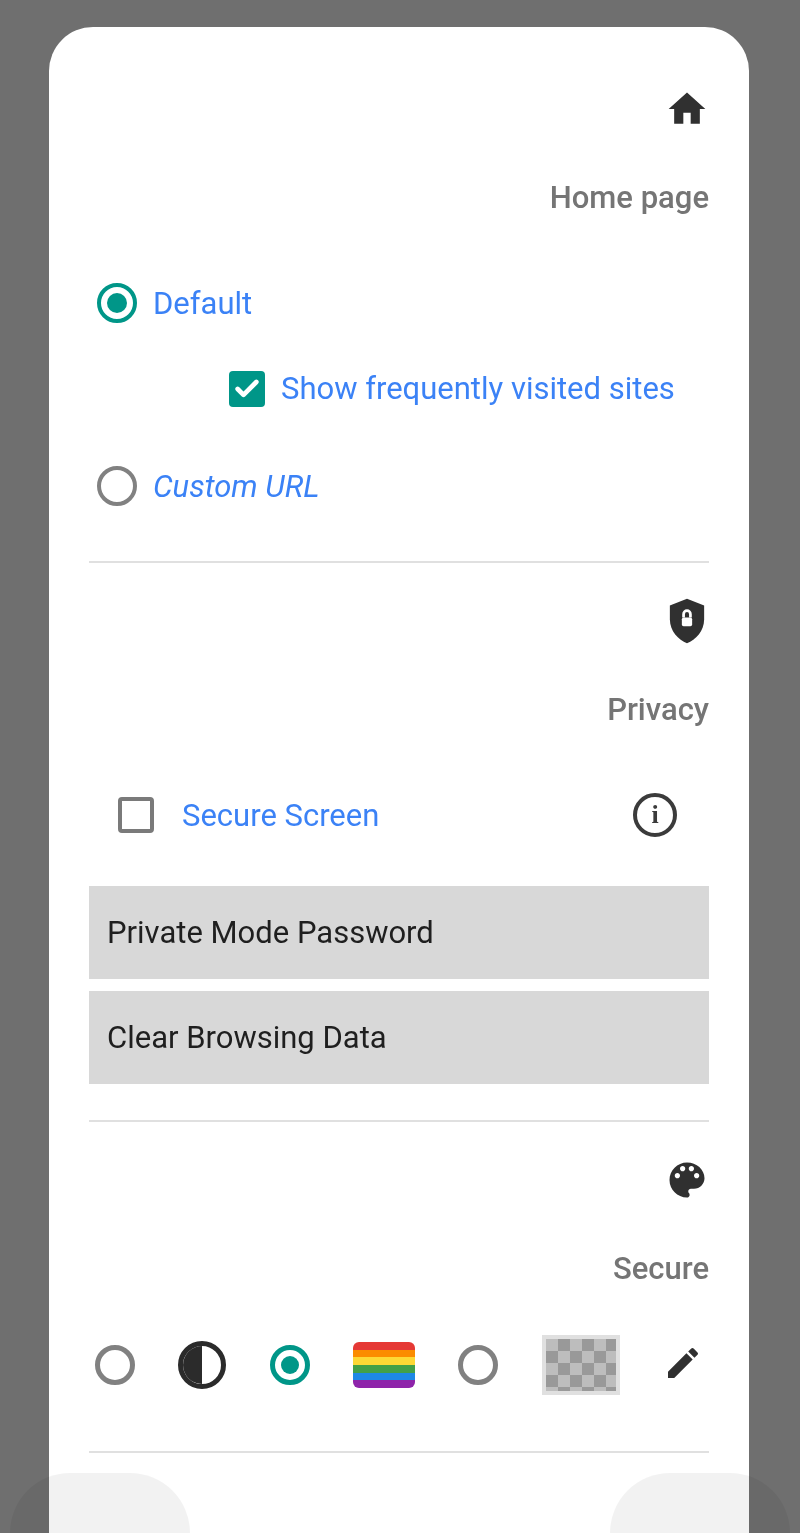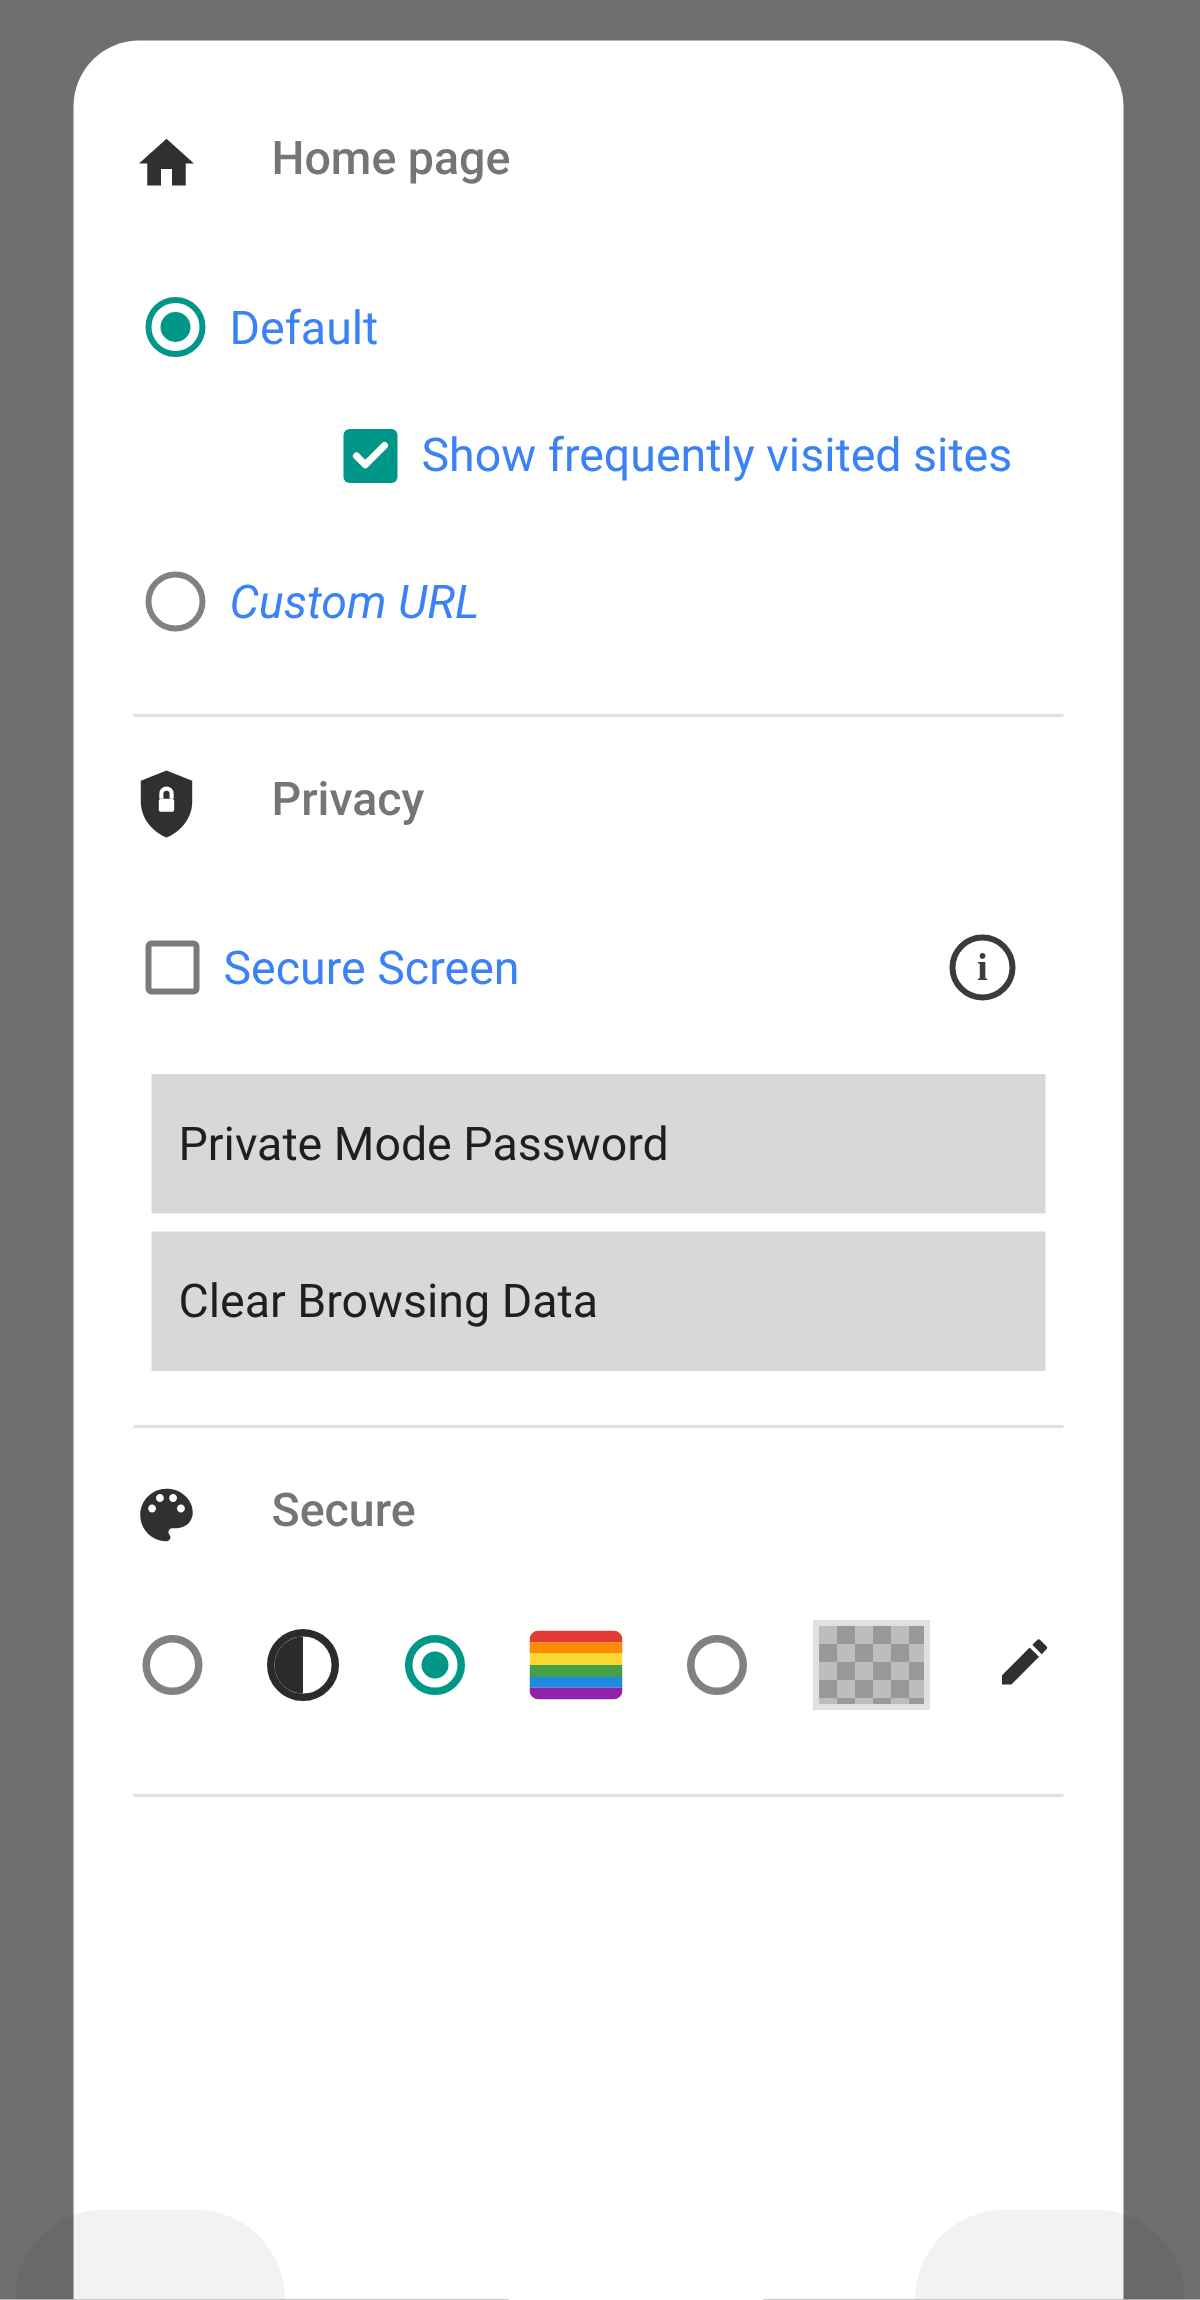--- a/index.html
+++ b/index.html
@@ -23,23 +23,24 @@
       height: 1506px;
       background: #fff;
       border-radius: 44px 44px 0 0;
       padding-top: 60px;
     }
     .section {
       padding: 0 40px;
     }
     .section-header {
       display: flex;
-      align-items: flex-start;
+      align-items: flex-end;
       gap: 48px;
       margin-bottom: 48px;
+      flex-direction: column;
     }
     .section-header .hicon {
       width: 44px;
       height: 44px;
       display: flex;
       align-items: center;
       justify-content: center;
     }
     .section-title {
       font-size: 31px;
@@ -108,33 +109,34 @@
       transform: translate(-50%, -50%);
     }
     .divider {
       height: 2px;
       background: #e0e0e0;
       margin: 36px 40px;
     }
     .action-btn {
       background: #d8d8d8;
       padding: 28px 18px;
-      margin: 12px 12px;
+      margin: 12px 0;
       font-size: 31px;
       color: #1f1f1f;
     }
     .info-row {
       display: flex;
       align-items: center;
       justify-content: space-between;
     }
     .info-wrap {
       display: flex;
       align-items: center;
-      gap: 16px;
+      gap: 28px;
+      margin-left: 21px;
     }
     .info-icon {
       width: 44px;
       height: 44px;
       border: 4px solid #3b3b3b;
       border-radius: 50%;
       display: flex;
       align-items: center;
       justify-content: center;
       font-family: Georgia, serif;

